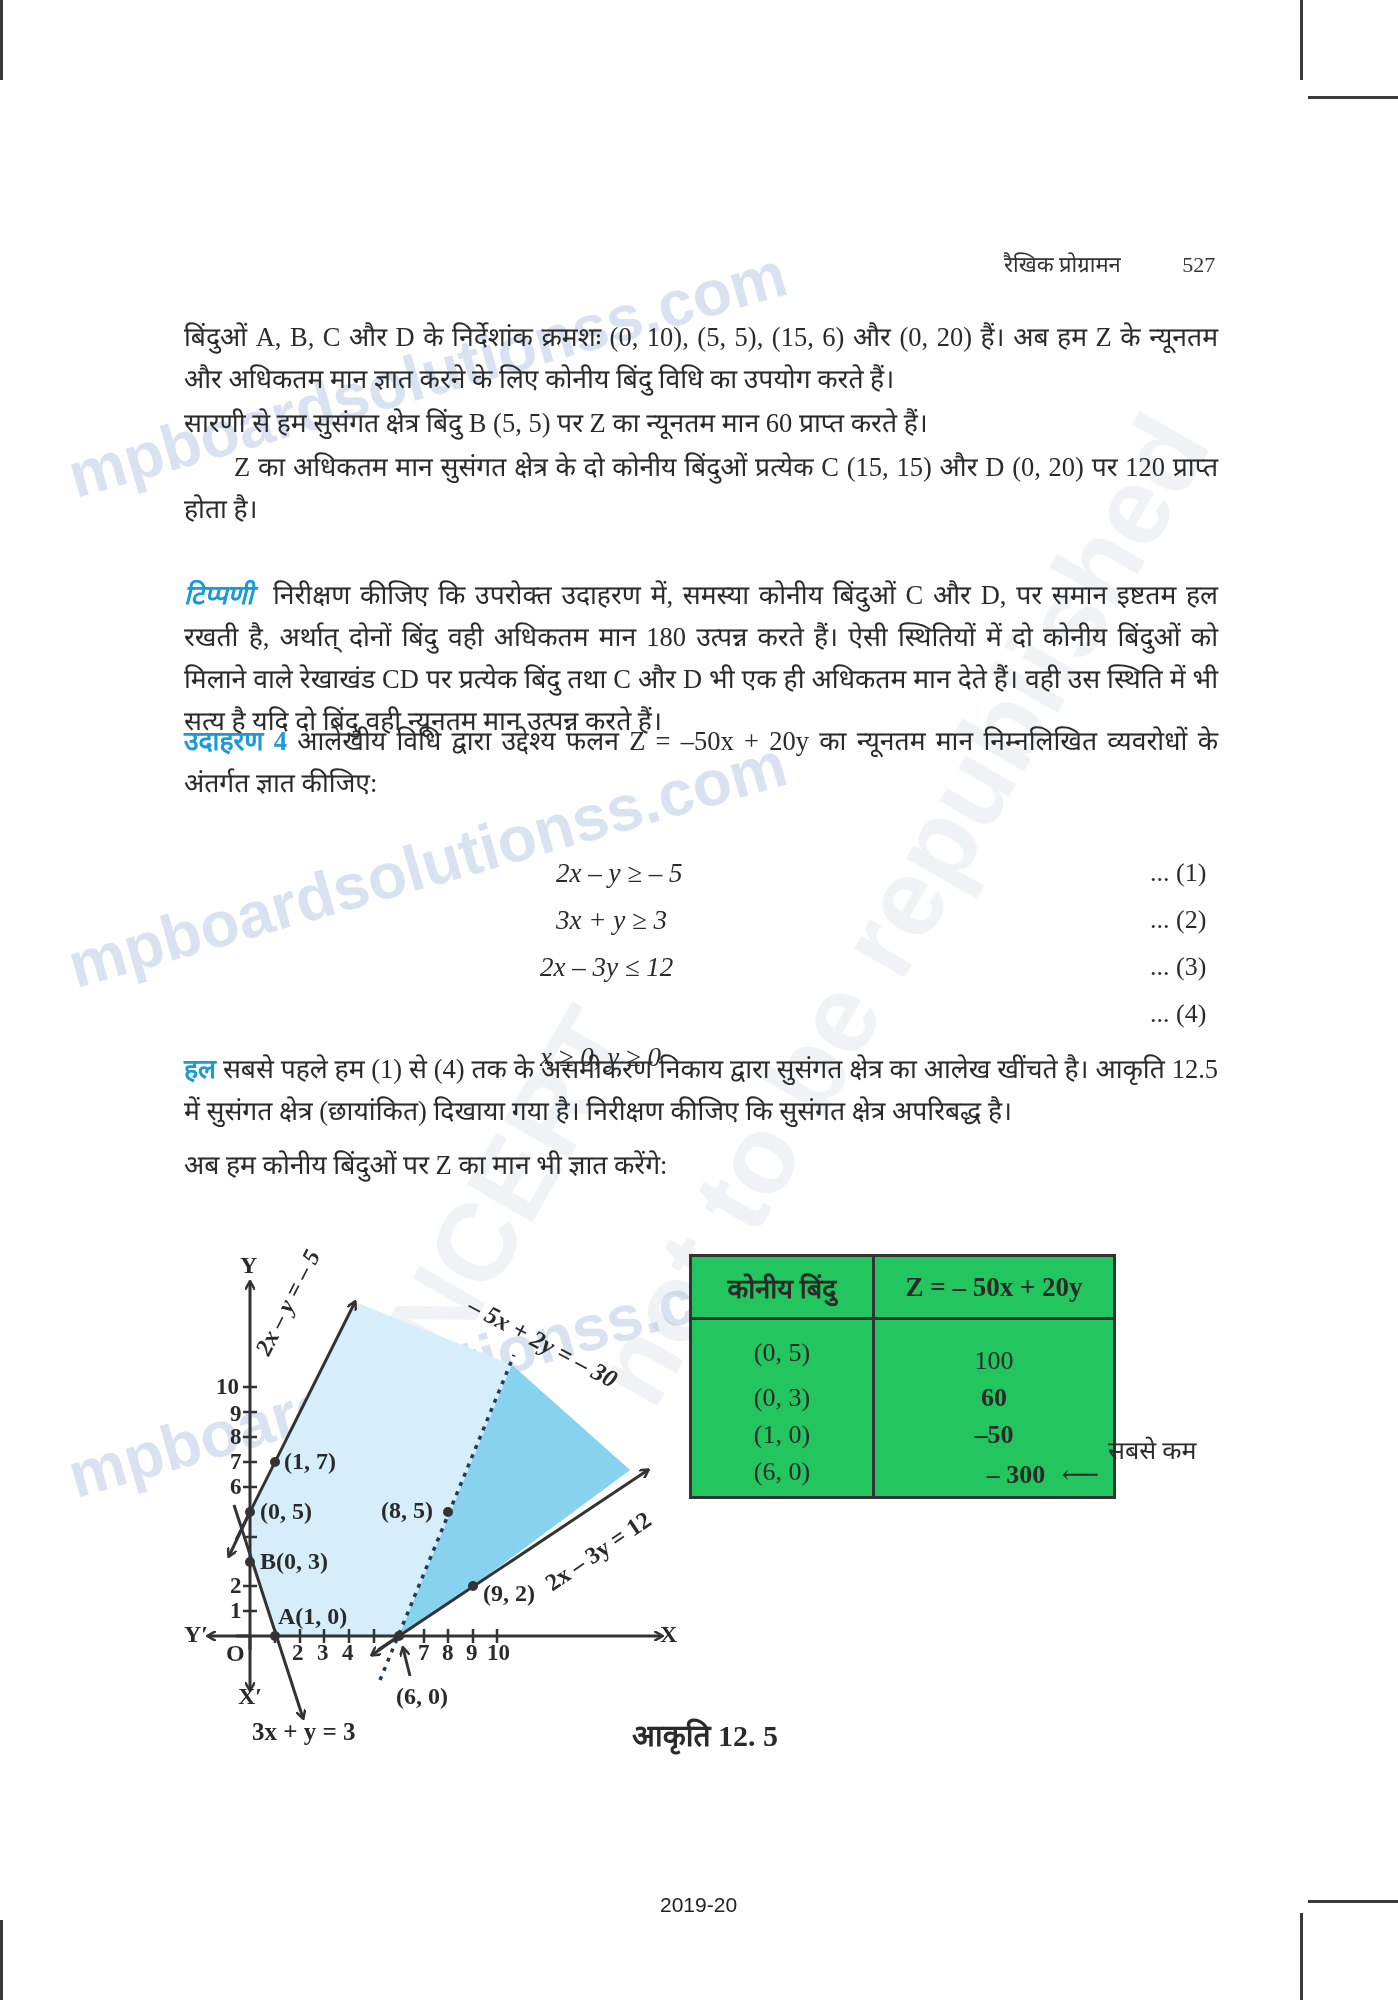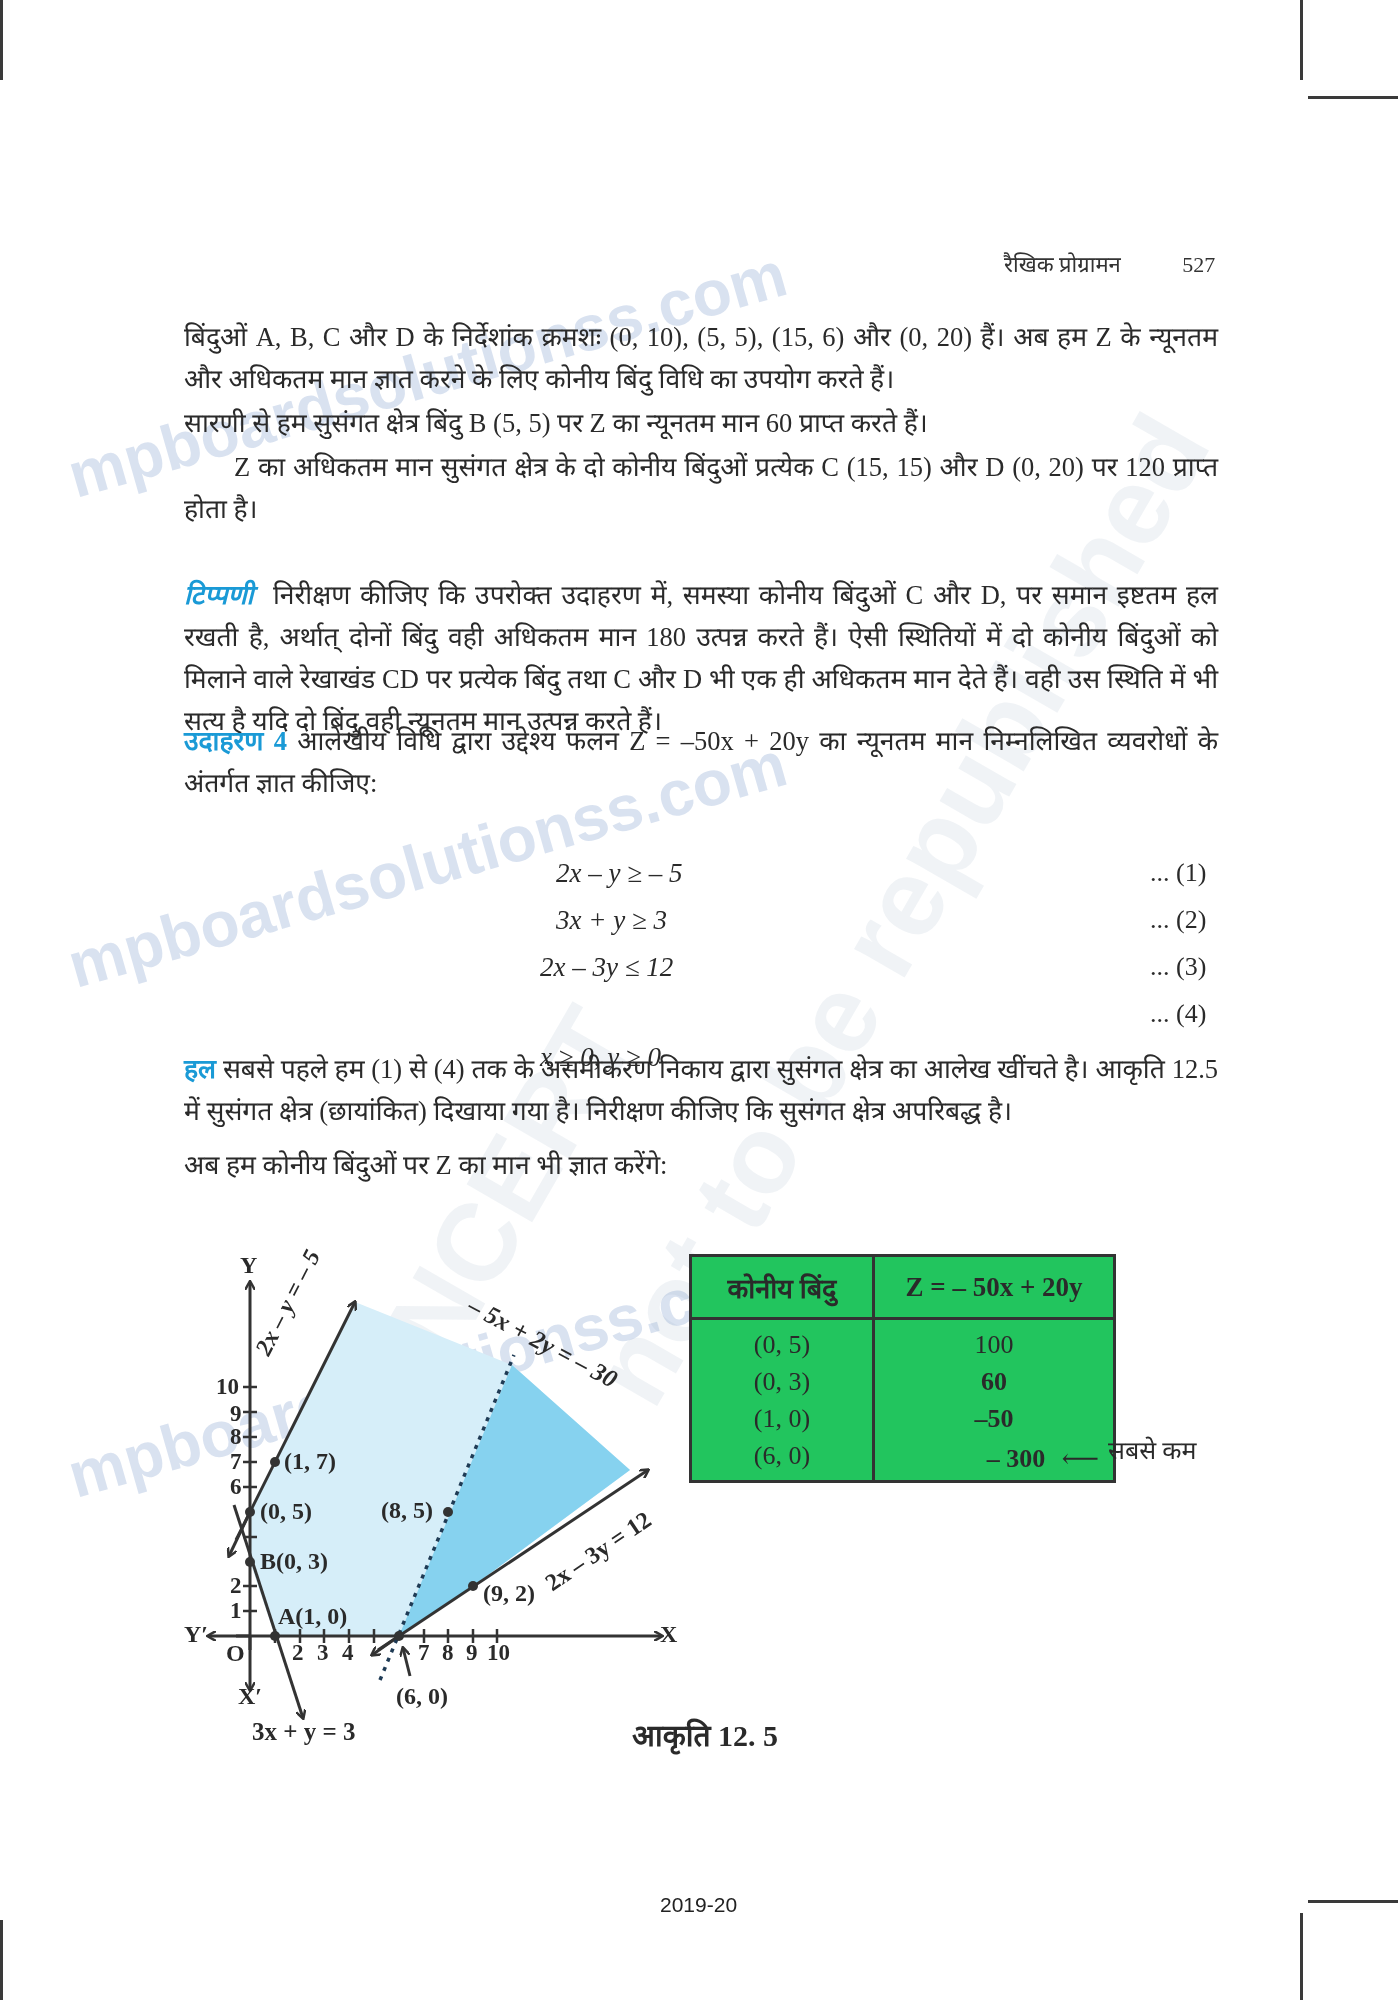--- a/index.html
+++ b/index.html
@@ -81,21 +81,21 @@
 <table class="ztable">
   <thead>
     <tr>
       <th style="width:152px;">कोनीय बिंदु</th>
       <th style="width:210px;">Z = – 50x + 20y</th>
     </tr>
   </thead>
   <tbody>
     <tr>
       <td style="padding-top:6px;">(0, 5)</td>
-      <td style="padding-top:6px;">100</td>
+      <td style="padding-top:22px;">100</td>
     </tr>
     <tr>
       <td>(0, 3)</td>
       <td class="b">60</td>
     </tr>
     <tr>
       <td>(1, 0)</td>
       <td class="b">–50</td>
     </tr>
     <tr>

